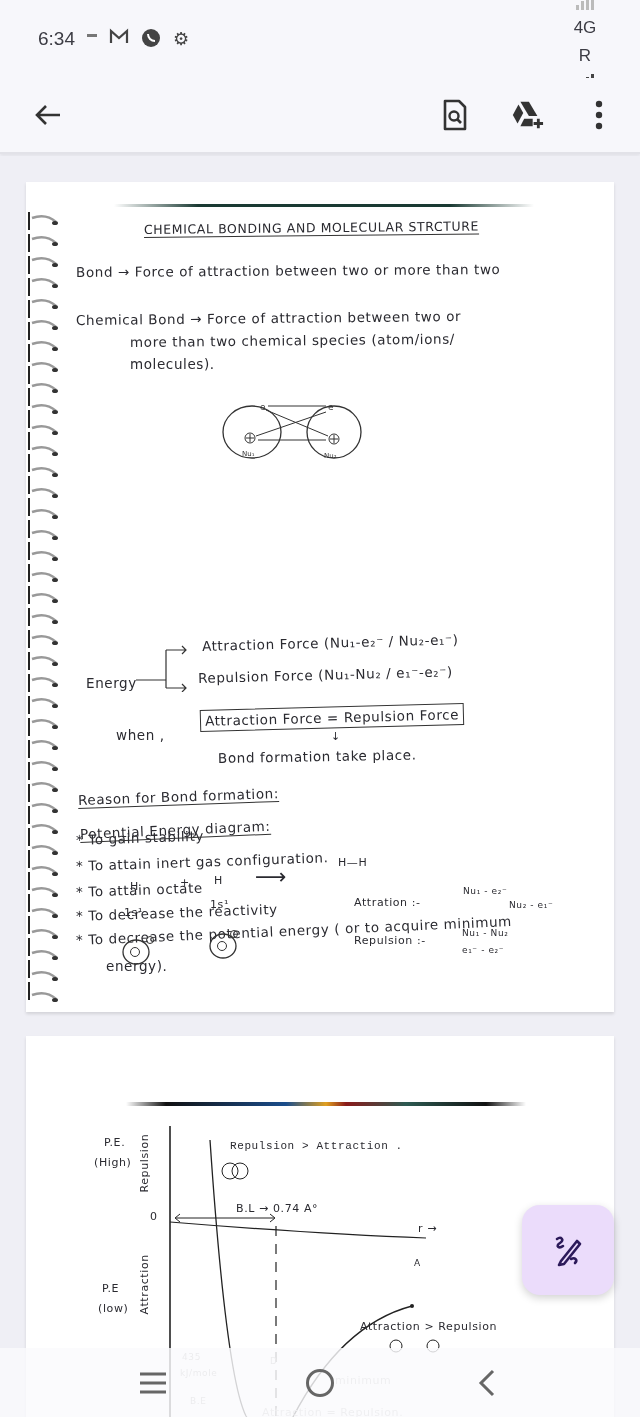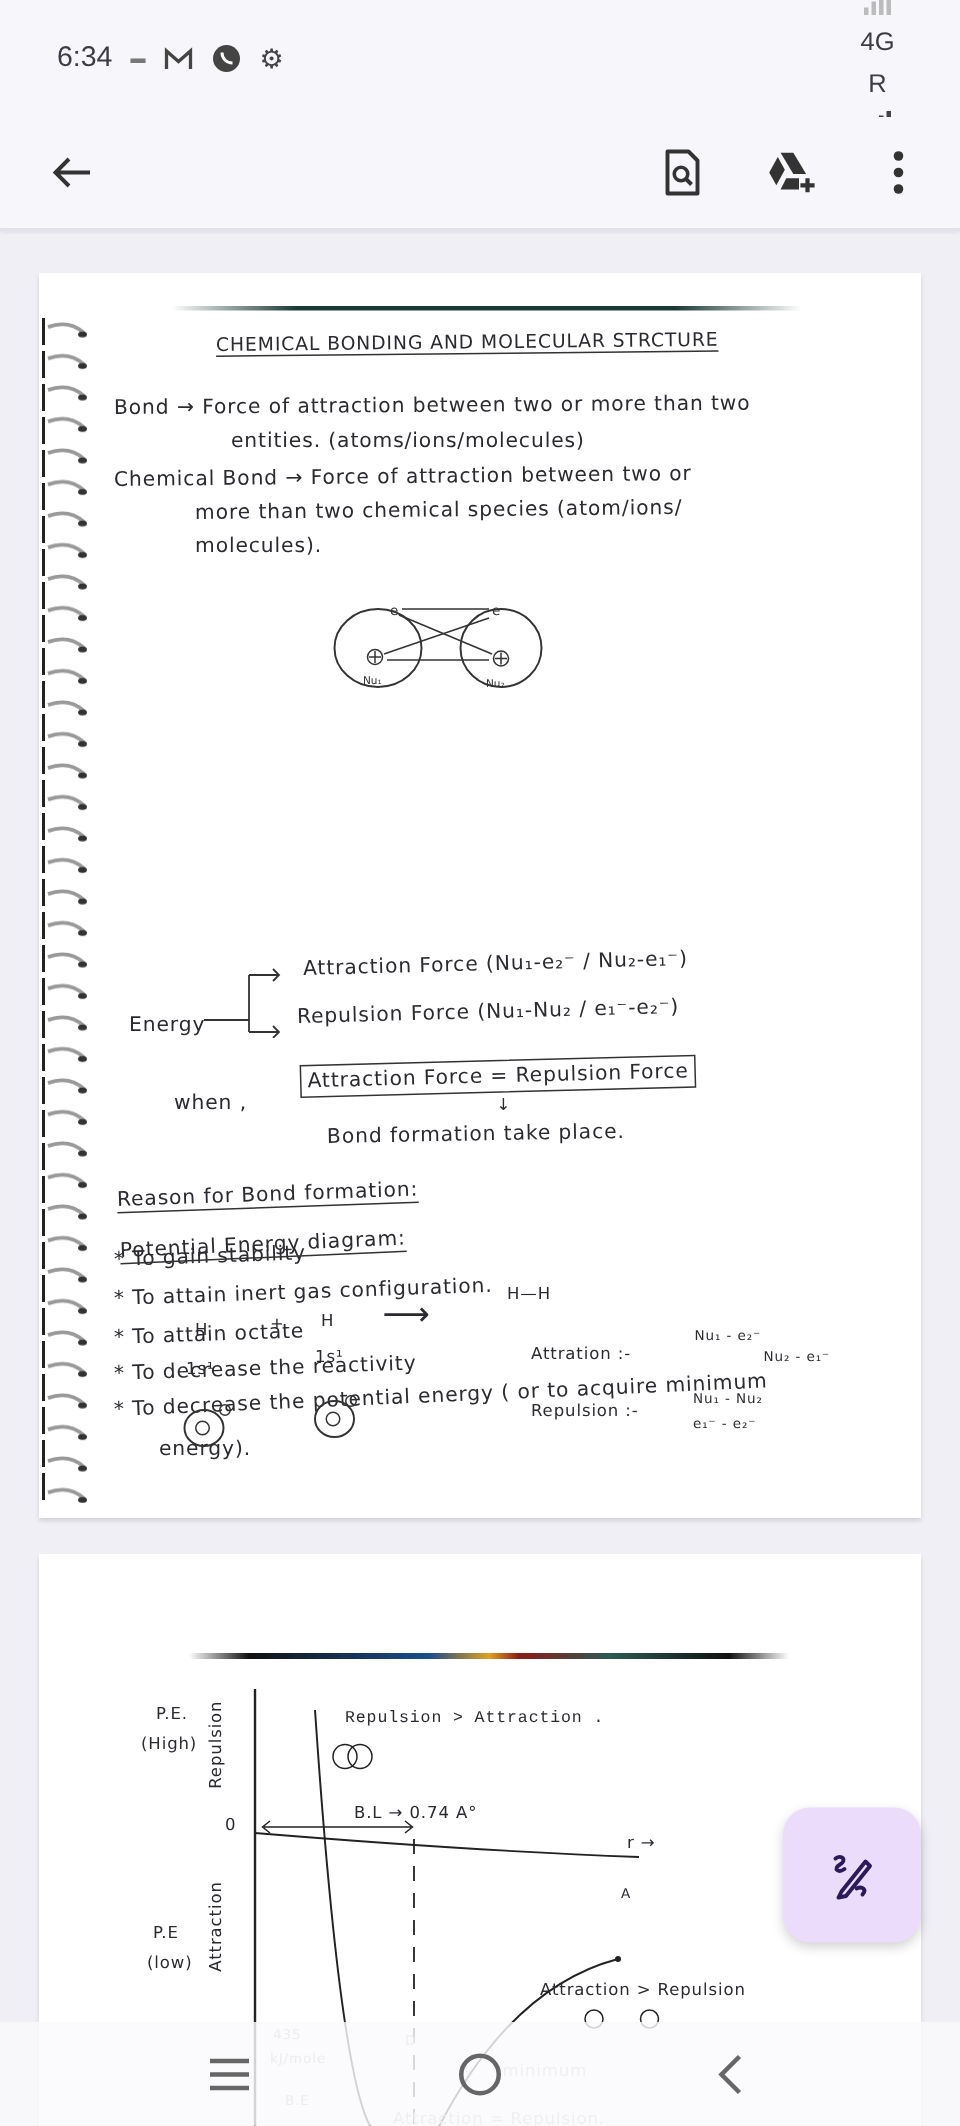--- a/index.html
+++ b/index.html
@@ -1,19 +1,19 @@
 <!DOCTYPE html>
 <html><head>
 <meta charset="utf-8">
 <style>
   * { box-sizing: border-box; margin: 0; padding: 0; }
   html, body { width: 640px; height: 1417px; overflow: hidden; background: #f0f0f6; font-family: "Liberation Sans", sans-serif; }
   .statusbar { position: absolute; top: 0; left: 0; width: 640px; height: 78px; background: #f7f7fb; display: flex; align-items: center; padding: 0 38px; color: #3c3c44; }
   .sb-time { font-size: 19px; }
-  .sb-left { display: flex; align-items: center; gap: 12px; }
+  .sb-left { display: flex; gap: 12px; }
   .sb-dash { font-size: 10px; color: #777; }
   .sb-icon { font-size: 18px; color: #444; }
   .sb-right { margin-left: auto; display: flex; align-items: center; gap: 8px; font-size: 17px; flex-direction: column; }
   .sb-small { font-size: 9px; line-height: 10px; text-align: center; font-weight: bold; }
   .battery { display: inline-block; width: 9px; height: 18px; border-radius: 2px; background: linear-gradient(to top, #555 40%, #bbb 40%); }
   .bars { display:inline-flex; align-items:flex-end; gap:2px; height:16px; }
   .bars i { display:block; width:3px; background:#444; }
   .bars.dim i { background:#bbb; }
 
   .appbar { position: absolute; top: 78px; left: 0; width: 640px; height: 76px; background: #f7f7fb; display: flex; align-items: center; border-bottom: 2px solid #e2e2e8; box-shadow: 0 2px 3px rgba(0,0,0,0.06); }
@@ -125,21 +125,20 @@
             <ellipse cx="29" cy="11" rx="3" ry="2" fill="#333"></ellipse>
           </pattern>
         </defs>
       <rect width="40" height="790" fill="url(#sp)"></rect>
     </svg>
 
     <div class="hw ul" style="left:118px;top:40px;font-size:12.5px;transform:rotate(-0.6deg);">CHEMICAL BONDING AND MOLECULAR STRCTURE</div>
     <div style="position:absolute;left:88px;top:22px;width:420px;height:3px;background:linear-gradient(to right,transparent,#1a3a33 20%,#1a3a33 80%,transparent);"></div>
 
     <div class="hw" style="left:50px;top:82px;transform:rotate(-0.4deg);">Bond → Force of attraction between two or more than two</div>
-    <div class="hw" style="left:128px;top:104px;">entities. (atoms/ions/molecules)</div>
     <div class="hw" style="left:50px;top:130px;transform:rotate(-0.6deg);">Chemical Bond → Force of attraction between two or</div>
     <div class="hw" style="left:104px;top:152px;transform:rotate(-0.6deg);">more than two chemical species (atom/ions/</div>
     <div class="hw" style="left:104px;top:174px;">molecules).</div>
 
     <svg style="position:absolute;left:190px;top:210px;" width="150" height="70" viewBox="0 0 150 70">
       <ellipse cx="36" cy="40" rx="29" ry="26" fill="none" stroke="#333" stroke-width="1.3"></ellipse>
       <ellipse cx="118" cy="40" rx="27" ry="26" fill="none" stroke="#333" stroke-width="1.3"></ellipse>
       <circle cx="34" cy="46" r="5" fill="none" stroke="#333"></circle>
         <path d="M34 42v8M30 46h8" stroke="#333"></path>
       <circle cx="118" cy="47" r="5" fill="none" stroke="#333"></circle>

